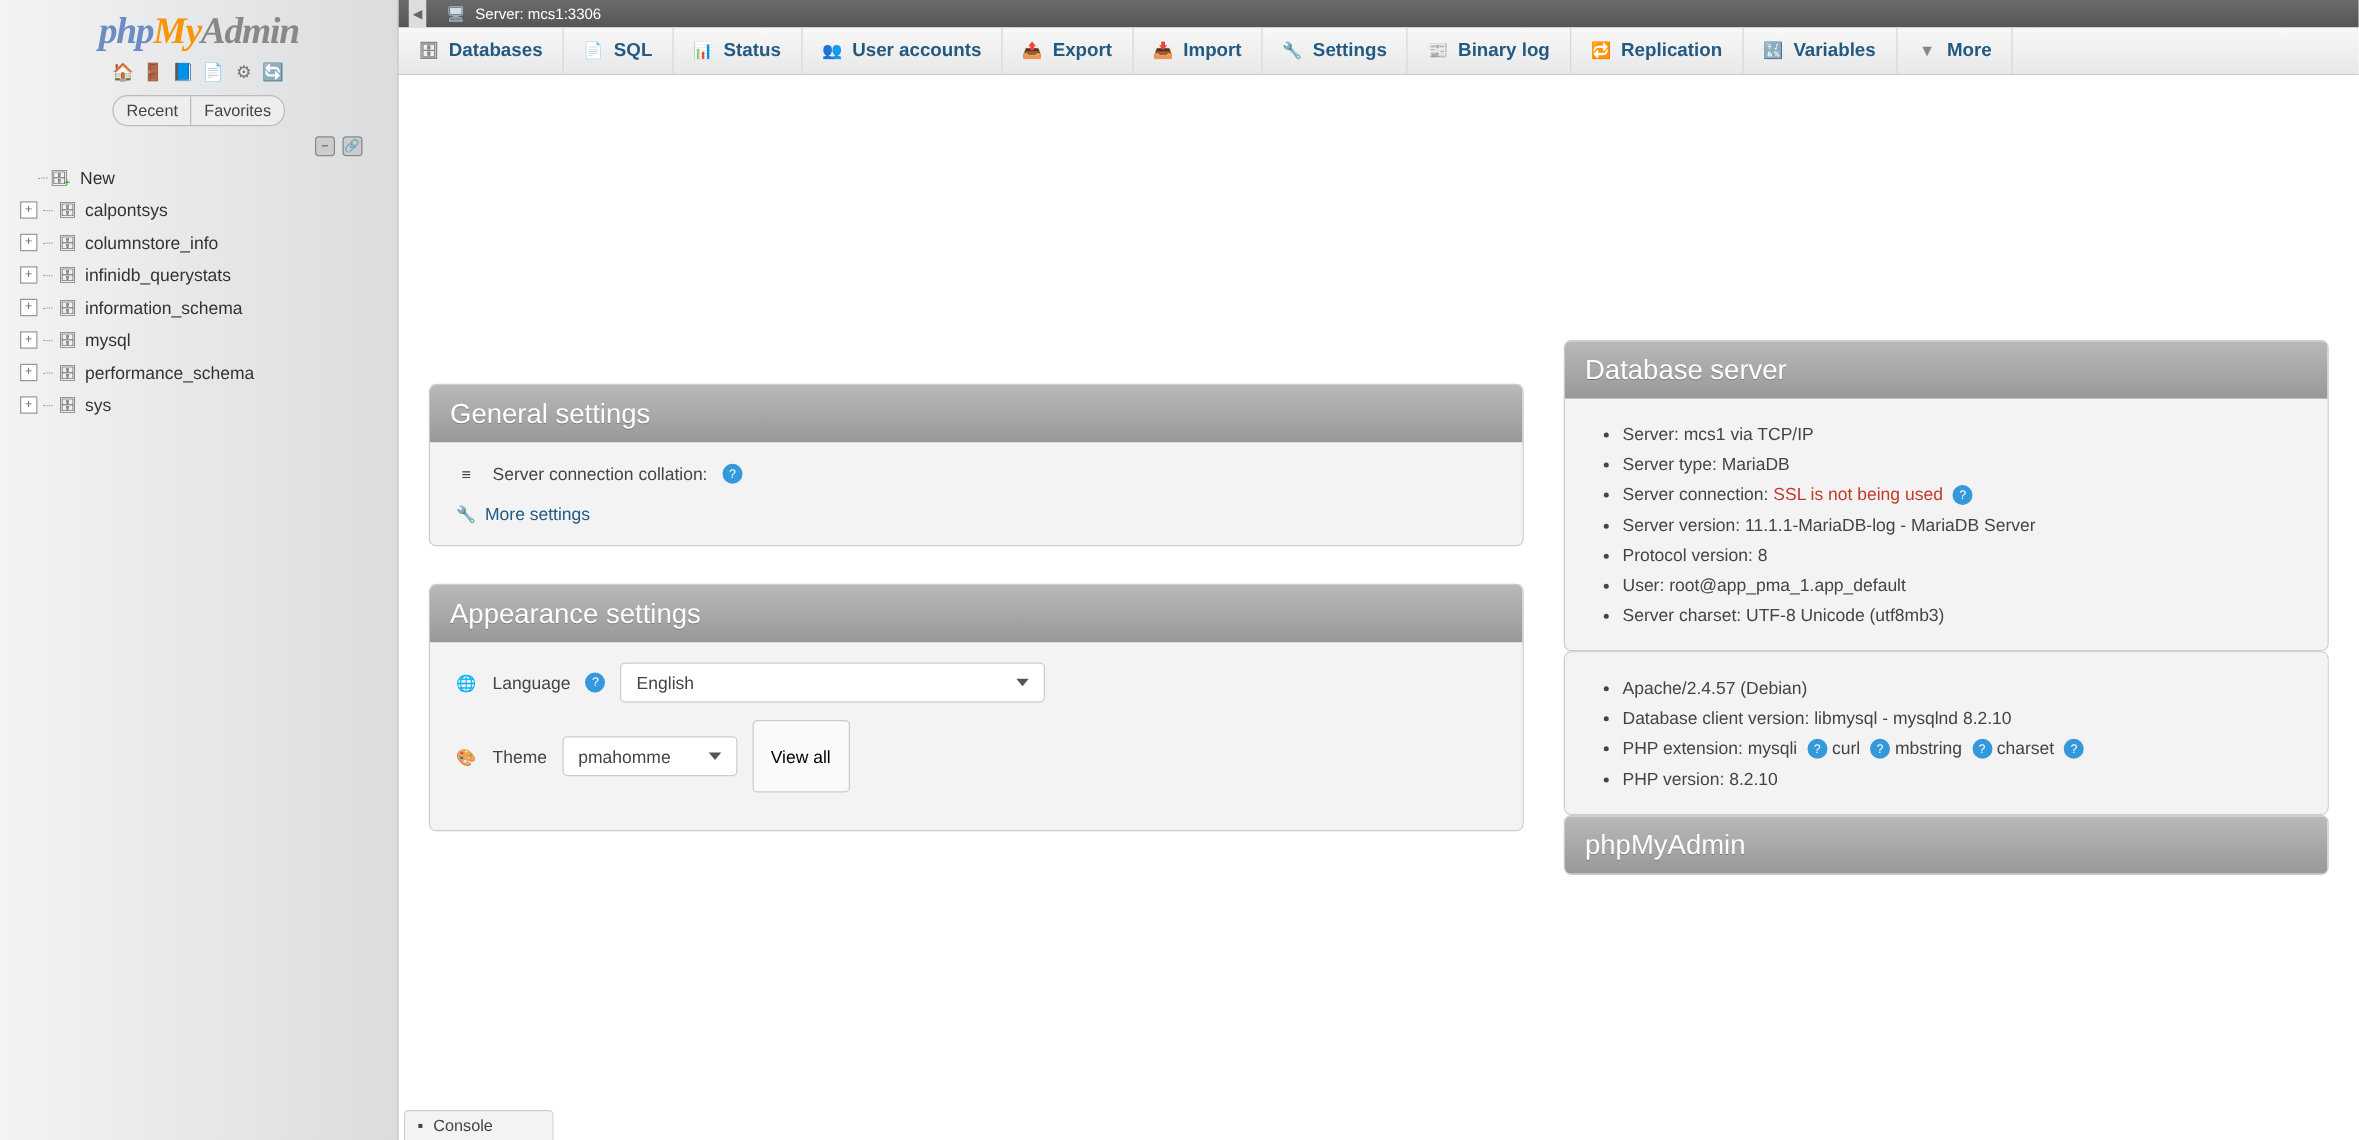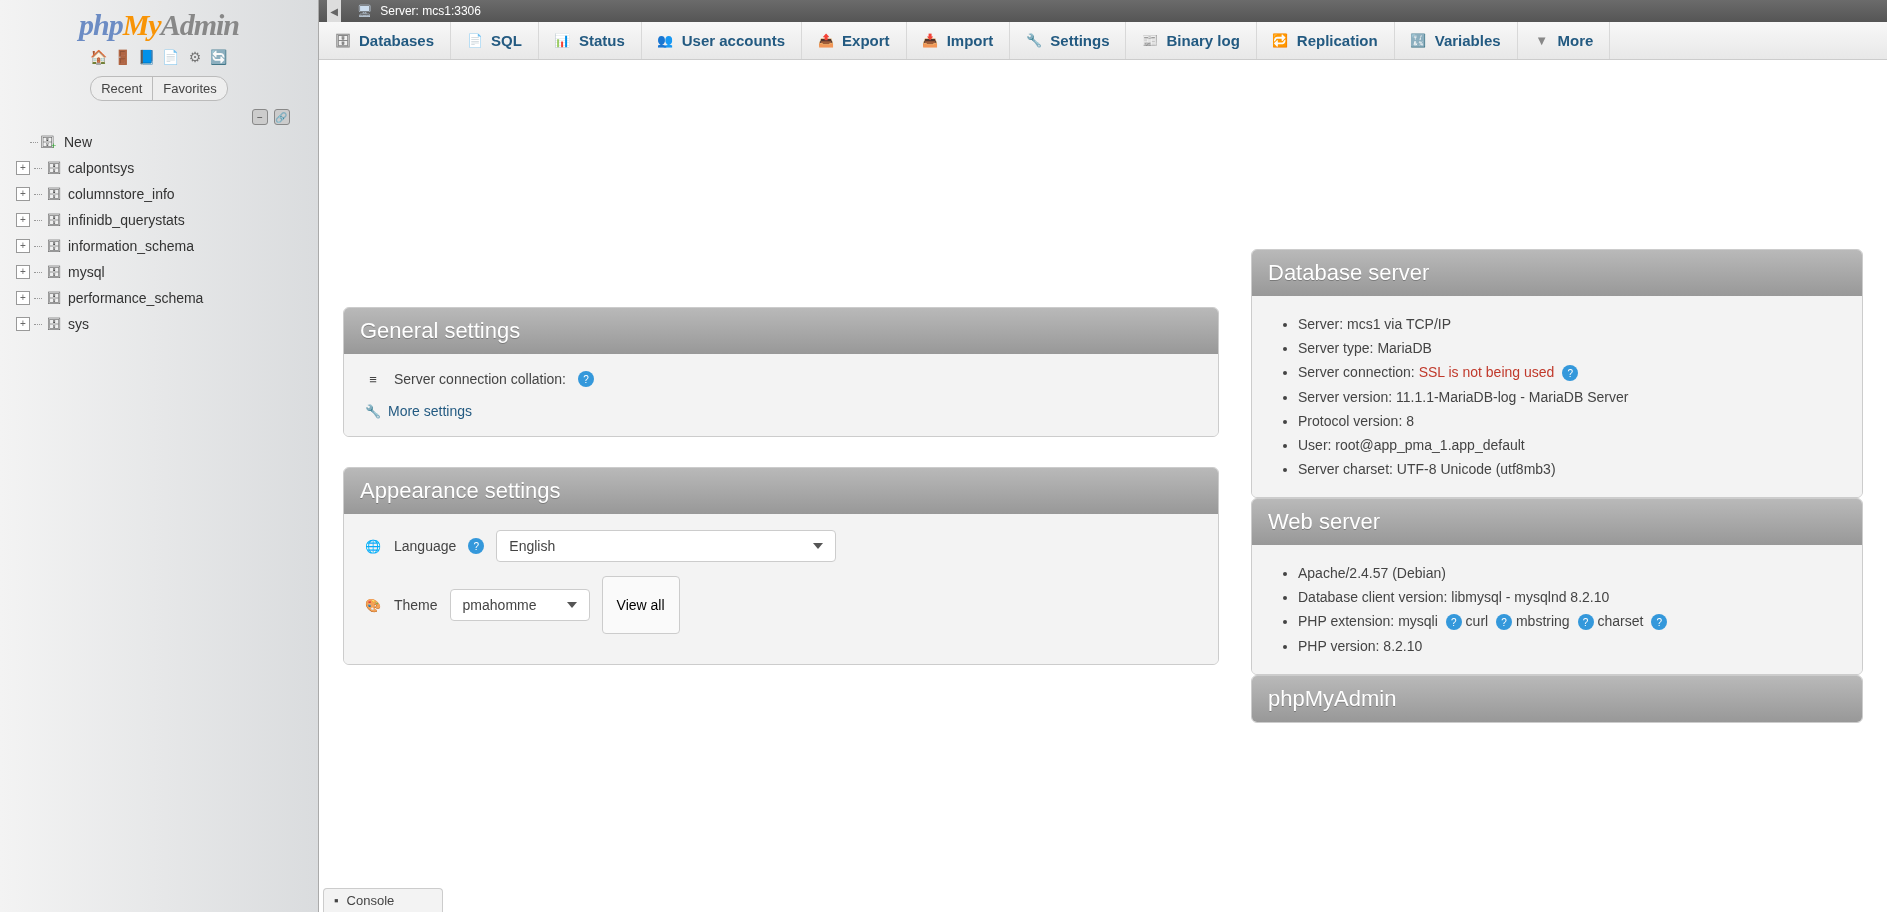--- a/index.html
+++ b/index.html
@@ -254,21 +254,20 @@
             <li><span>Server connection:</span> <a class="warn">SSL is not being used</a> <span class="help-inline"></span></li>
             <li><span>Server version:</span> <span>11.1.1-MariaDB-log - MariaDB Server</span></li>
             <li><span>Protocol version:</span> <span>8</span></li>
             <li><span>User:</span> <span>root@app_pma_1.app_default</span></li>
             <li><span>Server charset:</span> <span>UTF-8 Unicode (utf8mb3)</span></li>
           </ul>
             </div>
         </div>
 
         <div class="panel">
-          <div class="panel-head">Web server</div>
           <div class="panel-body">
               <ul>
             <li>Apache/2.4.57 (Debian)</li>
             <li><span>Database client version:</span> <span>libmysql - mysqlnd 8.2.10</span></li>
             <li><span>PHP extension:</span> <span id="ext-list"><span> mysqli </span><span class="help-inline"></span><span> curl </span><span class="help-inline"></span><span> mbstring </span><span class="help-inline"></span><span> charset </span><span class="help-inline"></span></span></li>
             <li><span>PHP version:</span> <span>8.2.10</span></li>
           </ul>
             </div>
         </div>
 

